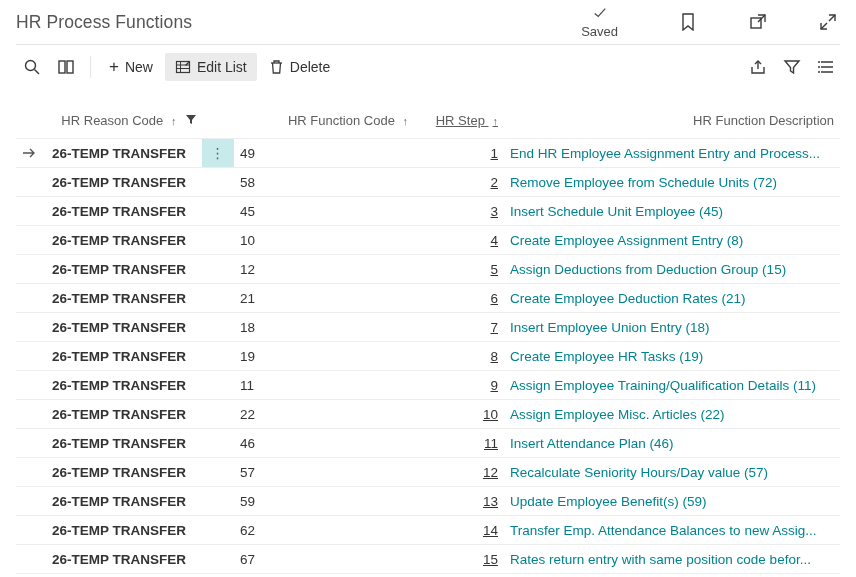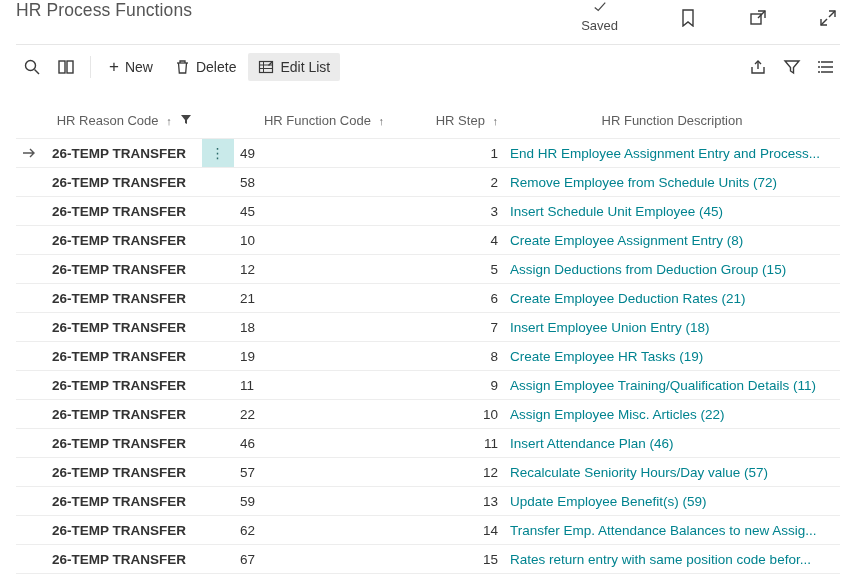--- a/index.html
+++ b/index.html
@@ -27,21 +27,21 @@
   .page {
     width: 856px;
     height: 577px;
     position: relative;
     overflow: hidden;
   }
 
   
   .title-bar {
     display: flex;
-    align-items: flex-start;
+    align-items: center;
     height: 44px;
     padding: 0 14px 0 16px;
     gap: 42px;
   }
   .title-bar h1 {
     margin: 0;
     font-size: 17.5px;
     font-weight: 400;
     color: #555;
     letter-spacing: 0.1px;
@@ -103,30 +103,30 @@
   
   .grid-wrap {
     padding: 16px 16px 0 16px;
   }
   table.grid {
     width: 100%;
     border-collapse: collapse;
     table-layout: fixed;
   }
   table.grid th {
-    text-align: center;
+    text-align: right;
     font-weight: 400;
     font-size: 13px;
     color: var(--header);
     padding: 8px 6px 10px 6px;
     border-bottom: 1px solid var(--row-border);
     white-space: nowrap;
     overflow: hidden;
   }
-  table.grid th.right, table.grid td.right { text-align: right; }
+  table.grid th.right, table.grid td.right { text-align: right; text-decoration: underline; }
   table.grid td {
     font-size: 13.5px;
     padding: 6.5px 6px;
     border-bottom: 1px solid var(--row-border);
     white-space: nowrap;
     overflow: hidden;
     text-overflow: ellipsis;
   }
   col.c-arrow { width: 30px; }
   col.c-reason { width: 156px; }
@@ -221,42 +221,42 @@
           <rect x="2" y="3" width="6" height="12" fill="none" stroke="#3a3a3a" stroke-width="1.4"></rect>
           <rect x="10" y="3" width="6" height="12" fill="none" stroke="#3a3a3a" stroke-width="1.4"></rect>
         </svg>
       </div>
 
       <div class="divider-v"></div>
 
       <div class="action-btn">
         <span class="plus">+</span>
         <span>New</span>
+      </div>
+
+      <div class="action-btn active">
+        <span>
+          <svg width="16" height="16" viewBox="0 0 16 16">
+            <rect x="1.5" y="2.5" width="13" height="11" fill="none" stroke="#3a3a3a" stroke-width="1.2"></rect>
+            <path d="M1.5 6 H14.5 M1.5 9.5 H14.5 M5.5 2.5 V13.5" stroke="#3a3a3a" stroke-width="1"></path>
+            <path d="M10 6 L14 2 L15 3 L11 7 Z" fill="#3a3a3a"></path>
+          </svg>
+        </span>
+        <span>Edit List</span>
       </div>
 
       <div class="action-btn">
         <span>
           <svg width="15" height="16" viewBox="0 0 15 16">
             <path d="M2 4 H13" stroke="#3a3a3a" stroke-width="1.3"></path>
             <path d="M5 4 V2 H10 V4" fill="none" stroke="#3a3a3a" stroke-width="1.3"></path>
             <path d="M3.5 4 L4.3 14 H10.7 L11.5 4" fill="none" stroke="#3a3a3a" stroke-width="1.3"></path>
           </svg>
         </span>
         <span>Delete</span>
-      </div>
-
-      <div class="action-btn active">
-        <span>
-          <svg width="16" height="16" viewBox="0 0 16 16">
-            <rect x="1.5" y="2.5" width="13" height="11" fill="none" stroke="#3a3a3a" stroke-width="1.2"></rect>
-            <path d="M1.5 6 H14.5 M1.5 9.5 H14.5 M5.5 2.5 V13.5" stroke="#3a3a3a" stroke-width="1"></path>
-            <path d="M10 6 L14 2 L15 3 L11 7 Z" fill="#3a3a3a"></path>
-          </svg>
-        </span>
-        <span>Edit List</span>
       </div>
     </div>
 
     <div class="right">
       <div class="icon-btn">
         <svg width="18" height="18" viewBox="0 0 18 18">
           <path d="M3 9 V15 H15 V9" fill="none" stroke="#3a3a3a" stroke-width="1.4"></path>
           <path d="M6 6 L9 3 L12 6" fill="none" stroke="#3a3a3a" stroke-width="1.4"></path>
           <path d="M9 3 V11" stroke="#3a3a3a" stroke-width="1.4"></path>
         </svg>

